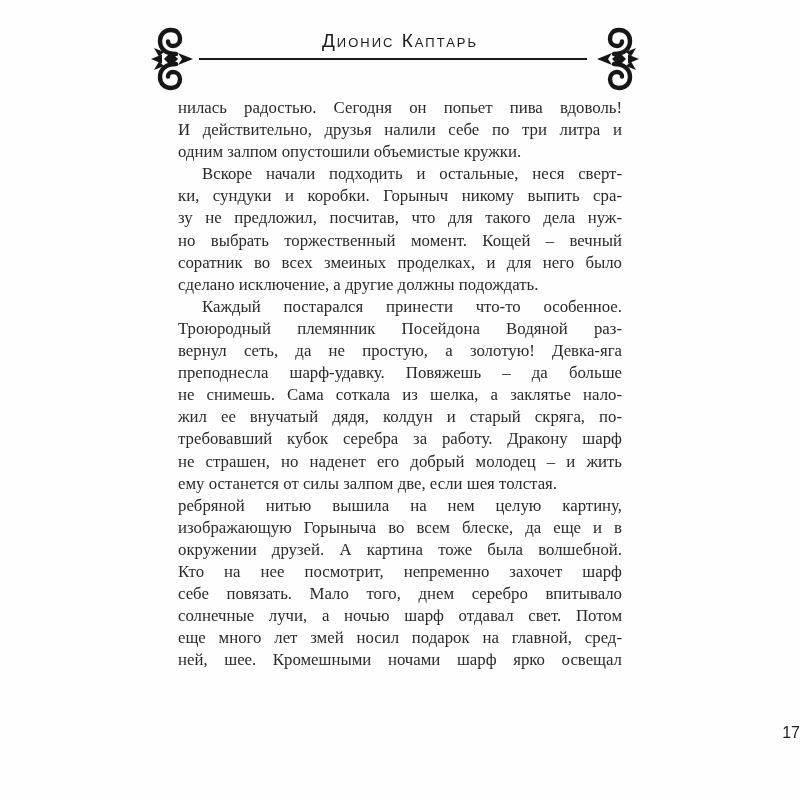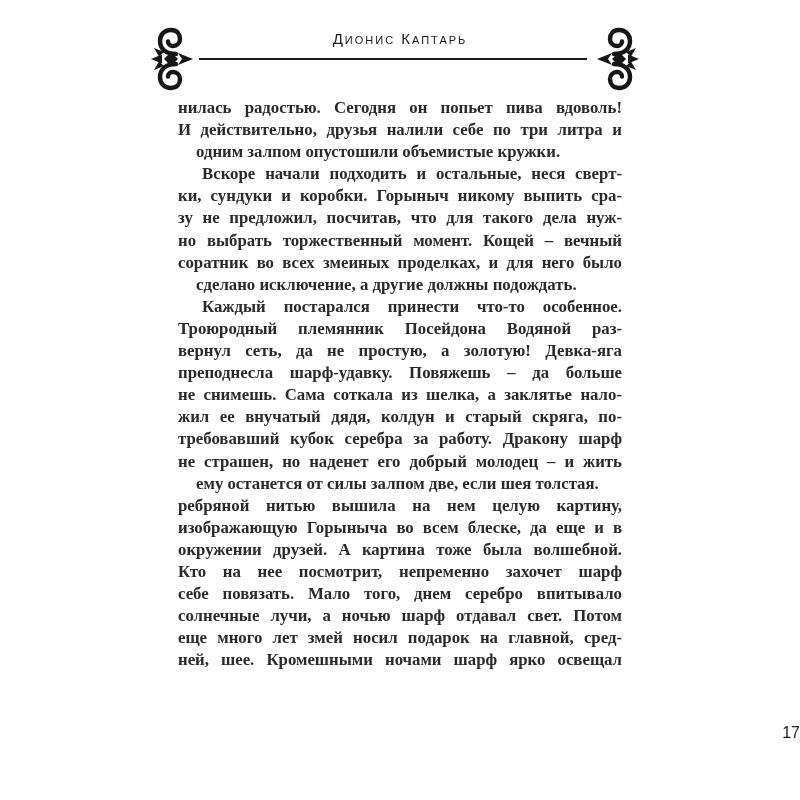--- a/index.html
+++ b/index.html
@@ -12,21 +12,21 @@
     color: #262626;
   }
   
   .running-head {
     position: absolute;
     left: 0; right: 0; top: 30px;
     text-align: center;
     font-family: "Liberation Sans", "DejaVu Sans", sans-serif;
     font-variant: small-caps;
     font-weight: 400;
-    font-size: 15px;
+    font-size: 19px;
     letter-spacing: 2px;
     color: #1c1c1c;
   }
   .header-rule {
     position: absolute;
     left: 199px; top: 58px;
     width: 388px; height: 2px;
     background: #191919;
   }
   .orn {
@@ -37,29 +37,28 @@
   .orn-left  { left: 150px; }
   .orn-right { left: 596px; transform: scaleX(-1); }
   
   .body-block {
     position: absolute;
     left: 178px; top: 97px;
     width: 444px;
     font-size: 16.8px;
     line-height: 22.1px;
     color: #2a2a2a;
-    font-weight: bold;
   }
   .line {
     text-align: justify;
     text-align-last: justify;
     white-space: normal;
   }
   .line.indent { text-indent: 24px; }
-  .line.end    { text-align-last: left; margin-left: 18px; }
+  .line.end    { text-align-last: left; }
   
   .pageno {
     position: absolute;
     left: 0; right: 0; top: 724px;
     text-align: right;
     font-family: "Liberation Sans", "DejaVu Sans", sans-serif;
     font-size: 16px;
     color: #222222;
   }
 </style>

